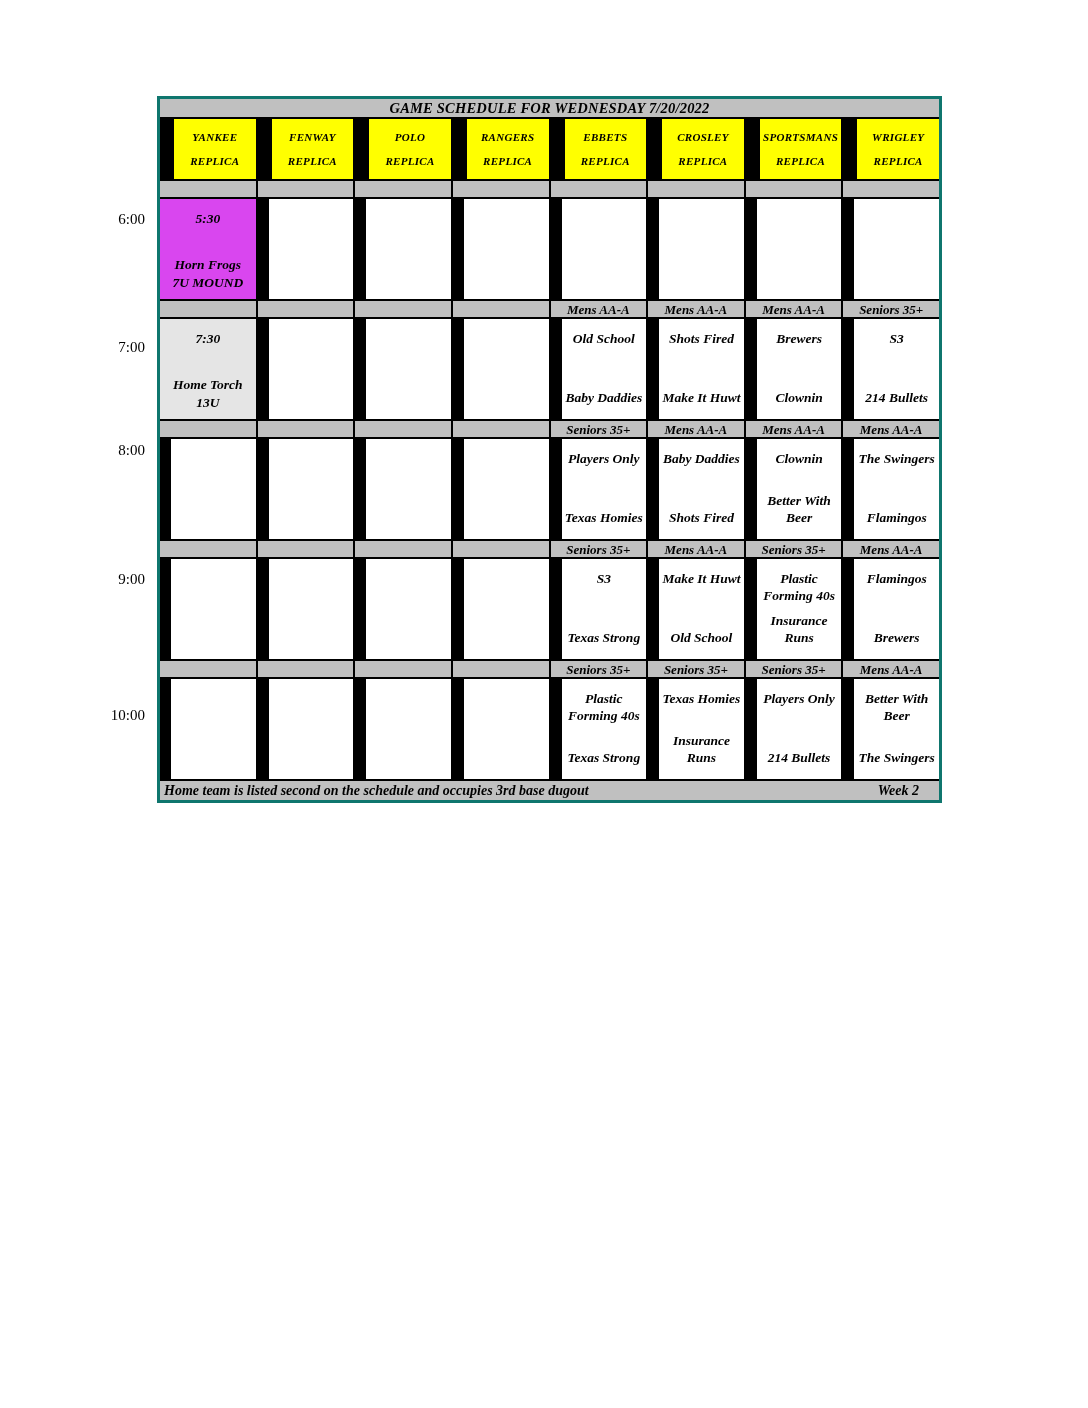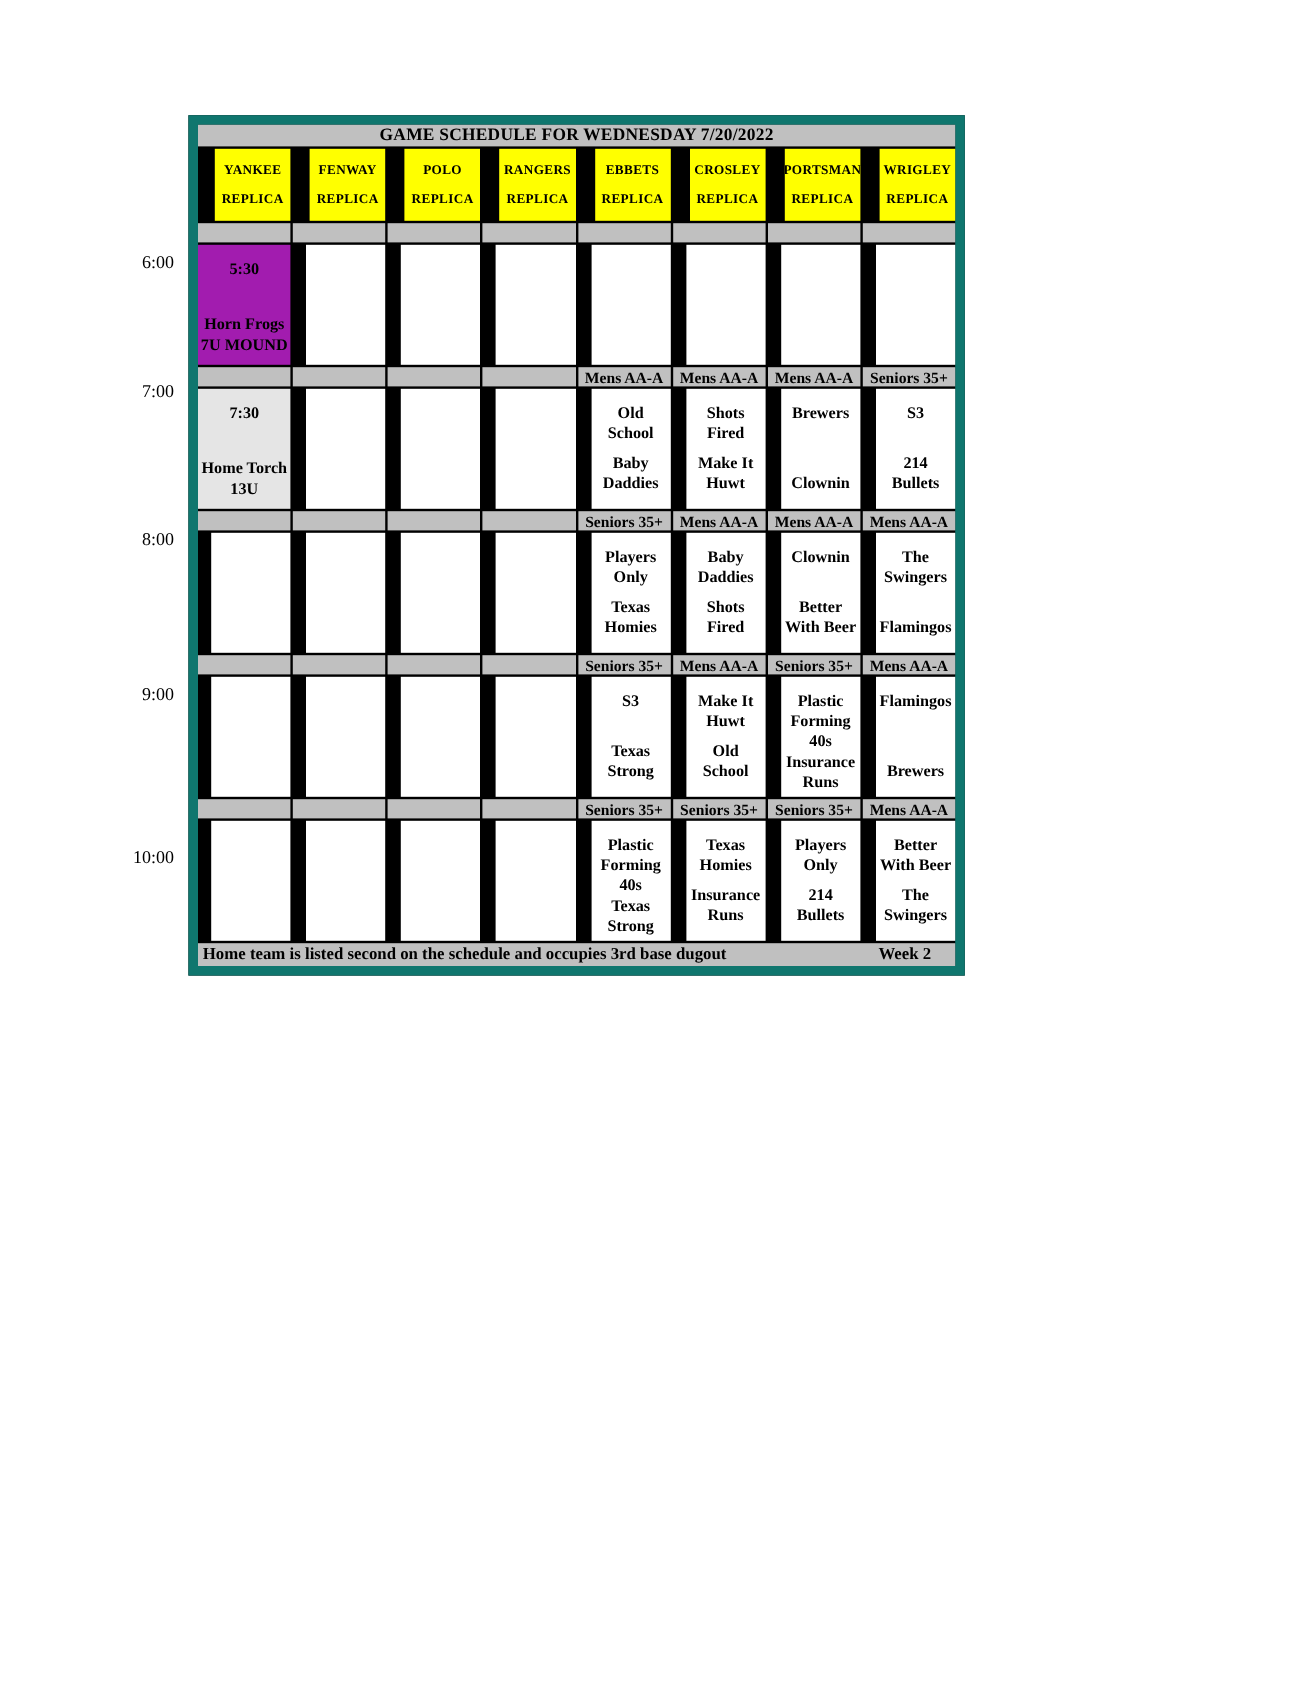--- a/index.html
+++ b/index.html
@@ -24,28 +24,29 @@
     text-align: right;
     font-size: 15px;
     font-weight: normal;
   }
 
   
   .schedule-table {
     position: absolute;
     left: 157px;
     top: 96px;
-    width: 647px;
+    width: 785px;
     box-sizing: border-box;
-    border: 8px solid #0f766e;
+    border: 3px solid #0f766e;
     background: #000;
     display: grid;
     grid-template-columns: repeat(8, 1fr);
     grid-template-rows: 18px 60px 16px 100px 16px 100px 16px 100px 16px 100px 16px 100px 19px;
     gap: 2px;
+    font-style: italic;
   }
 
   .cell { overflow: hidden; }
 
   .title-cell {
     grid-column: 1 / -1;
     background: #C0C0C0;
     display: flex;
     align-items: center;
     justify-content: center;
@@ -84,21 +85,21 @@
     justify-content: space-between;
     text-align: center;
     font-size: 13.5px;
     line-height: 17px;
     padding: 11px 2px 13px 2px;
     box-sizing: border-box;
     margin-left: 11px;
   }
   .game .team { width: 100%; }
 
-  .practice-green { background: #a21caf; }
+  .practice-green { background: #d946ef; }
   .practice-orange { background: #e5e5e5; }
   .practice {
     display: flex;
     flex-direction: column;
     align-items: center;
     justify-content: space-between;
     text-align: center;
     font-size: 13.5px;
     line-height: 18px;
     padding: 11px 2px 7px 2px;
@@ -115,21 +116,21 @@
     padding-left: 4px;
     padding-right: 20px;
     box-sizing: border-box;
     gap: 18px;
   }
 </style>
 </head>
 <body>
 
 <div class="time-label" style="top:211px">6:00</div>
-<div class="time-label" style="top:319px">7:00</div>
+<div class="time-label" style="top:339px">7:00</div>
 <div class="time-label" style="top:442px">8:00</div>
 <div class="time-label" style="top:571px">9:00</div>
 <div class="time-label" style="top:707px">10:00</div>
 
 <div class="schedule-table">
 
   <div class="cell title-cell">GAME SCHEDULE FOR WEDNESDAY 7/20/2022</div>
 
   <div class="cell venue-cell">
     <span>YANKEE</span>

